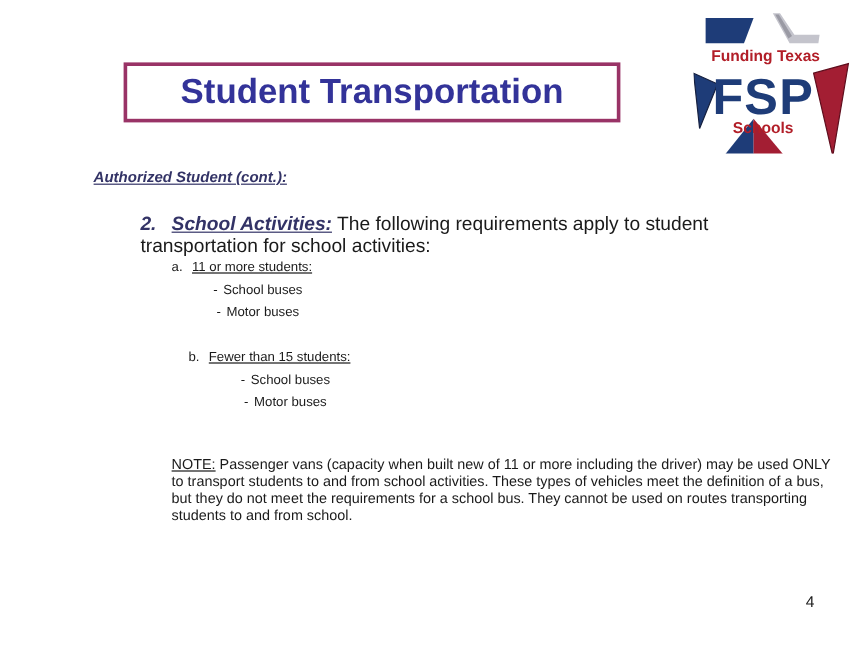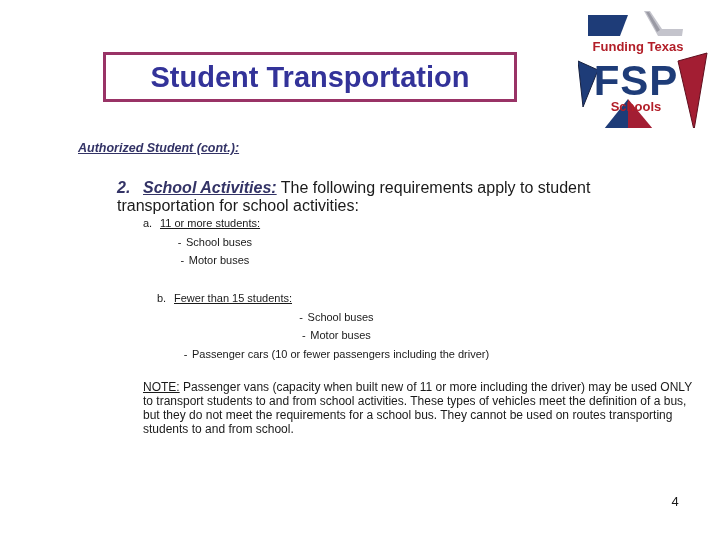--- a/index.html
+++ b/index.html
@@ -174,23 +174,20 @@
   <div class="sub-section sub-b">
     <div>
       <span class="sub-letter">b.</span><span class="sub-label">Fewer than 15 students:</span>
     </div>
     <div class="bullet-row">
       <span class="bullet-dash">-</span><span>School buses</span>
     </div>
     <div class="bullet-row">
       <span class="bullet-dash">-</span><span>Motor buses</span>
     </div>
-    <div class="bullet-row">
-      <span class="bullet-dash">-</span><span>Passenger cars (10 or fewer passengers including the driver)</span>
-    </div>
   </div>
 
   <div class="note-block">
     <span class="note-label">NOTE:</span><span> Passenger vans (capacity when built new of 11 or more including the driver) may be used ONLY to transport students to and from school activities. These types of vehicles meet the definition of a bus, but they do not meet the requirements for a school bus. They cannot be used on routes transporting students to and from school.</span>
   </div>
 
   <div class="page-number">4</div>
 
 </div>
 

